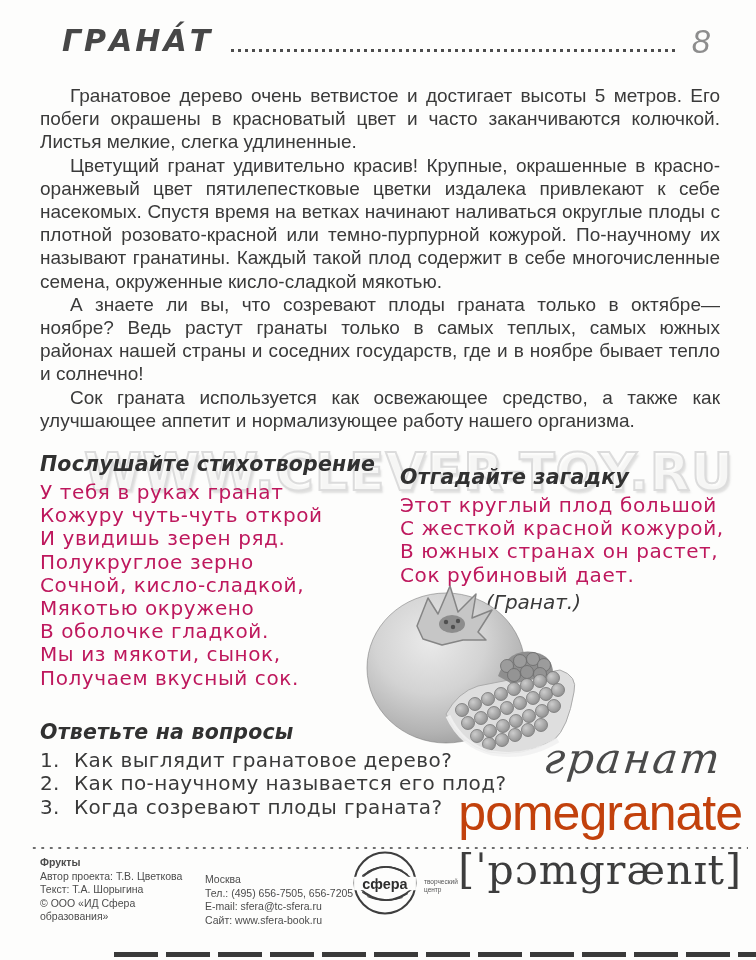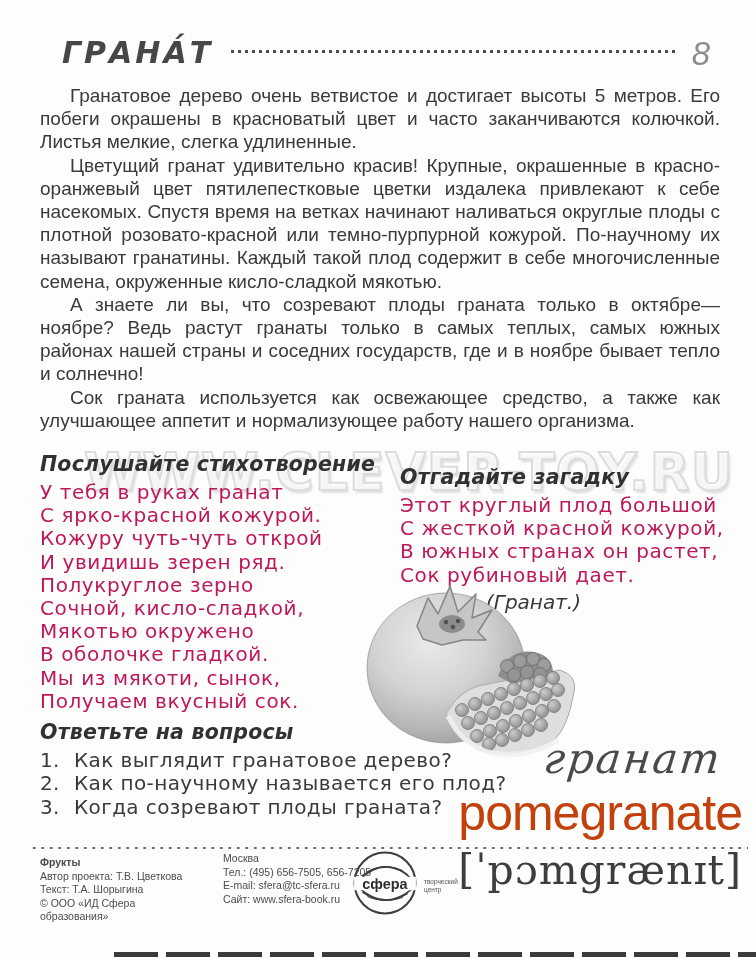--- a/index.html
+++ b/index.html
@@ -13,21 +13,21 @@
     position:absolute;left:84px;top:442px;width:668px;z-index:1;
     font-family:"DejaVu Sans",sans-serif;font-weight:bold;font-size:52px;
     letter-spacing:1px;white-space:nowrap;
     color:rgba(253,253,252,0.72);
     -webkit-text-stroke:2px #dcdcdc;
     text-shadow:2px 3px 2px rgba(195,195,195,0.5);
     user-select:none;
   }
   .z{position:absolute;z-index:2;}
   
-  .header{left:62px;top:36px;width:660px;display:flex;align-items:center;}
+  .header{left:62px;top:24px;width:660px;display:flex;align-items:flex-end;}
   .title{
     margin:0;font-family:"DejaVu Sans",sans-serif;font-style:italic;font-weight:bold;
     font-size:30px;letter-spacing:3px;color:#474747;line-height:34px;white-space:nowrap;
   }
   .leader-dots{
     flex:1;height:9px;margin:0 14px 3px 16px;
     background-image:radial-gradient(circle,#4d4d4d 1.7px,transparent 2px);
     background-size:7px 9px;background-repeat:repeat-x;background-position:0 center;
   }
   .page-number{
@@ -63,21 +63,21 @@
   .vocab-en{right:14px;top:784px;font-family:"Liberation Sans",sans-serif;
     font-size:50px;color:#c2410c;letter-spacing:-1px;}
   .vocab-ipa{right:14px;top:846px;font-family:"DejaVu Serif",serif;
     font-size:41px;color:#3d3d3d;letter-spacing:1px;margin-left:12px;}
   
   .footer-dots{left:30px;top:845px;width:718px;height:6px;
     background-image:radial-gradient(circle,#6e6e6e 1.1px,transparent 1.4px);
     background-size:8.5px 6px;background-repeat:repeat-x;background-position:0 center;}
   .footer-col{font-size:10.5px;line-height:13.5px;color:#4c4c4c;}
   .footer-col1{left:40px;top:856px;width:160px;}
-  .footer-col2{left:205px;top:852px;width:175px;margin-left:18px;}
+  .footer-col2{left:205px;top:873px;width:175px;}
   .footer-series{font-weight:bold;}
   .logo-wrap{left:352px;top:850px;width:66px;height:66px;}
   .logo-caption{left:424px;top:878px;font-size:6.5px;line-height:7.5px;color:#555;}
   
   .bottom-strip{left:114px;top:952px;width:642px;height:5px;
     background:repeating-linear-gradient(90deg,#3a3a3a 0 44px,rgba(58,58,58,0) 44px 52px);}
 </style>
 </head>
 <body>
 
@@ -94,21 +94,20 @@
   <div class="z body-text">
     <p>Гранатовое дерево очень ветвистое и достигает высоты 5 метров. Его побеги окрашены в красноватый цвет и часто заканчиваются колючкой. Листья мелкие, слегка удлиненные.</p>
     <p>Цветущий гранат удивительно красив! Крупные, окрашенные в красно-оранжевый цвет пятилепестковые цветки издалека привлекают к себе насекомых. Спустя время на ветках начинают наливаться округлые плоды с плотной розовато-красной или темно-пурпурной кожурой. По-научному их называют гранатины. Каждый такой плод содержит в себе многочисленные семена, окруженные кисло-сладкой мякотью.</p>
     <p>А знаете ли вы, что созревают плоды граната только в октябре—ноябре? Ведь растут гранаты только в самых теплых, самых южных районах нашей страны и соседних государств, где и в ноябре бывает тепло и солнечно!</p>
     <p>Сок граната используется как освежающее средство, а также как улучшающее аппетит и нормализующее работу нашего организма.</p>
   </div>
 
   <section class="z poem">
     <h2 class="sec-head">Послушайте стихотворение</h2>
     <div class="verse-line">У тебя в руках гранат</div>
-    <div class="verse-line">С ярко-красной кожурой.</div>
     <div class="verse-line">Кожуру чуть-чуть открой</div>
     <div class="verse-line">И увидишь зерен ряд.</div>
     <div class="verse-line">Полукруглое зерно</div>
     <div class="verse-line">Сочной, кисло-сладкой,</div>
     <div class="verse-line">Мякотью окружено</div>
     <div class="verse-line">В оболочке гладкой.</div>
     <div class="verse-line">Мы из мякоти, сынок,</div>
     <div class="verse-line">Получаем вкусный сок.</div>
   </section>
 

